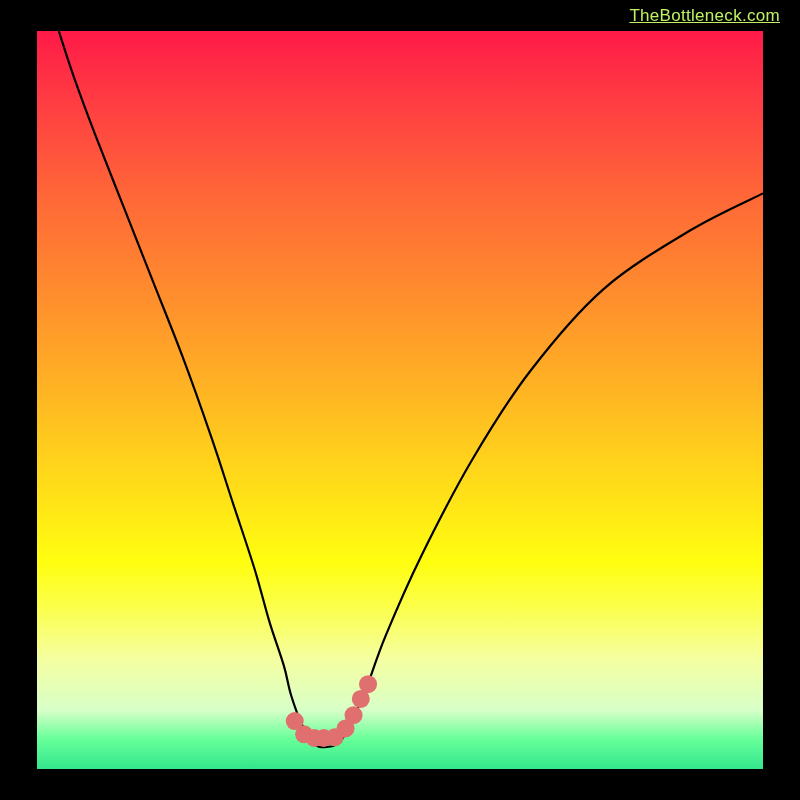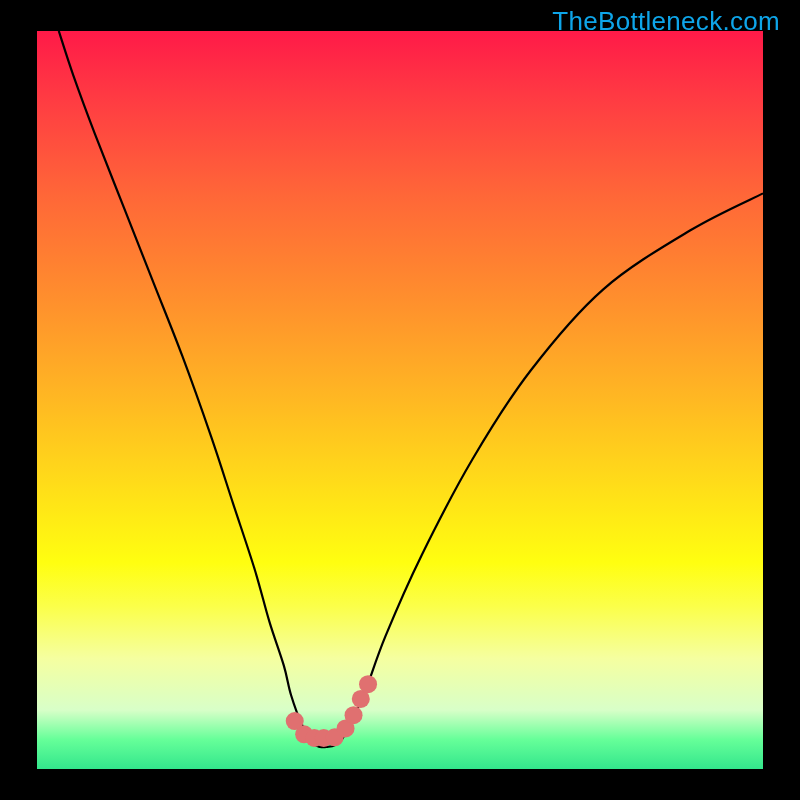--- a/index.html
+++ b/index.html
@@ -29,24 +29,25 @@
       #f5ffa0 85%,
       #d8ffc8 92%,
       #66ff99 96%,
       #33e68c 100%
     );
   }
   .watermark {
     position: absolute;
     top: 6px;
     right: 20px;
-    color: #0ea5e9;
-    font-size: 26px;
+    color: #bef264;
+    font-size: 17px;
     font-weight: 500;
     letter-spacing: 0.3px;
+    text-decoration: underline;
   }
   svg.curve {
     position: absolute;
     left: 0;
     top: 0;
     width: 726px;
     height: 738px;
   }
 </style>
 </head>

